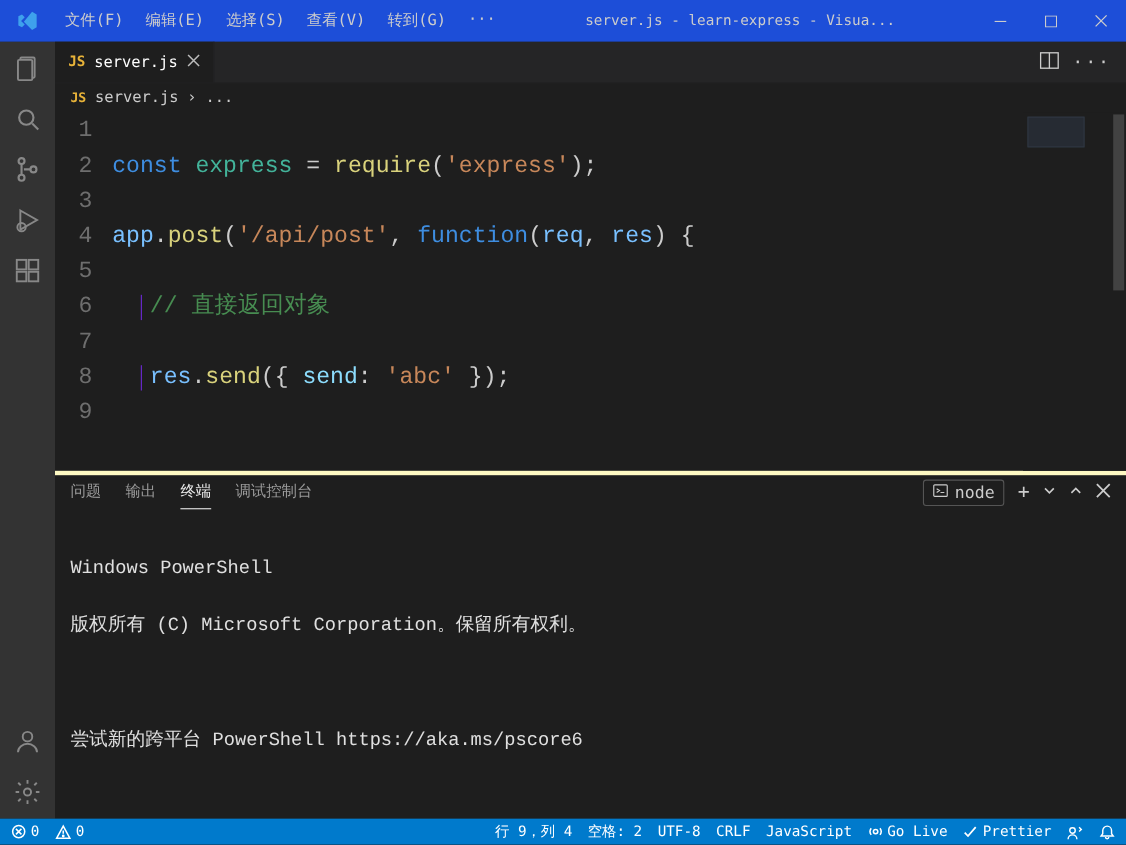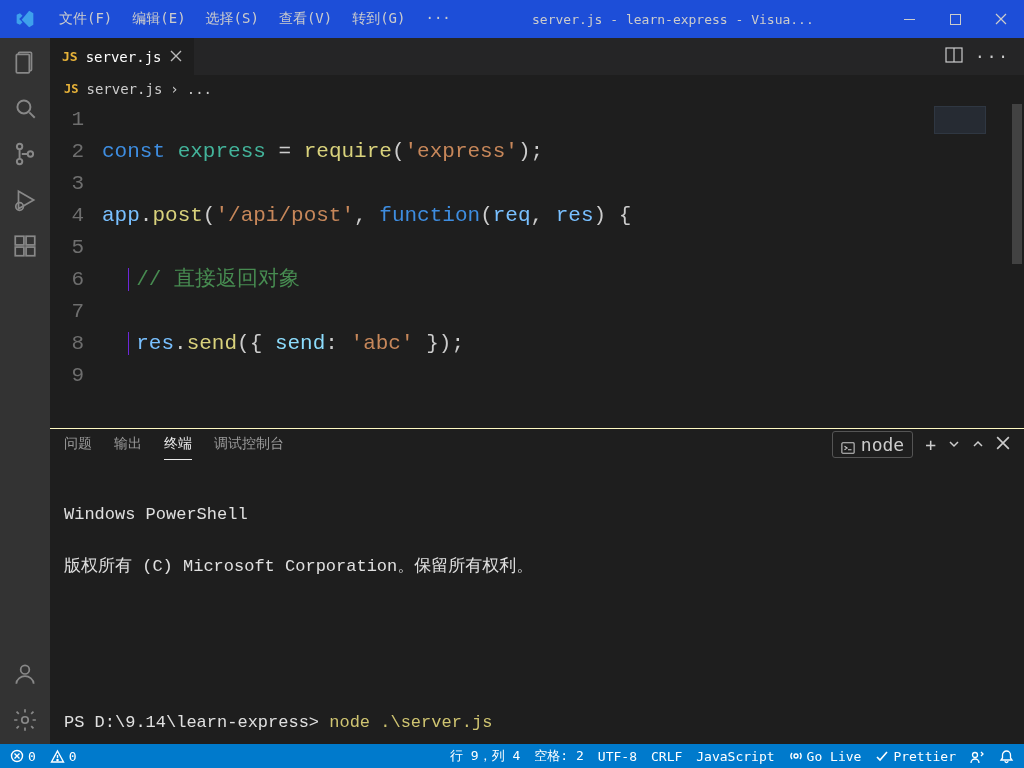--- a/index.html
+++ b/index.html
@@ -60,30 +60,30 @@
   .k-type { color:#43b39a; }
   .k-prop { color:#8cdcfc; }
   .indent-guide { border-left:1px solid #6d28d9; padding-left:7px; margin-left:1px; }
 
   .minimap { width:80px; background:#1e1e1e; padding:4px; }
   .minimap .mm { width:52px; height:28px; background:#262b33; border:1px solid #2f3742; }
   .vscroll { width:14px; background:#1e1e1e; }
   .vscroll .thumb { width:10px; margin:2px; height:160px; background:#424242; border-radius:0; }
 
   
-  .panel { height:316px; background:#1e1e1e; border-top:1px solid #fef9c3;
+  .panel { height:316px; background:#1e1e1e; border-top:4px solid #fef9c3;
     display:flex; flex-direction:column; }
   .panel-tabs { height:40px; display:flex; align-items:center; justify-content:space-between;
     padding:0 14px; font-size:14px; }
   .panel-tabs .ptabs { display:flex; gap:22px; }
   .ptab { color:#9a9a9a; padding:6px 0; }
   .ptab.active { color:#eaeaea; border-bottom:1px solid #eaeaea; }
   .panel-actions { display:flex; align-items:center; gap:12px; color:#ccc; font-size:14px; }
-  .panel-actions .termsel { display:flex; align-items:flex-end; gap:6px; border:1px solid #555;
-    padding:2px 8px; border-radius:3px; font-size:18px; }
+  .panel-actions .termsel { display:flex; align-items:flex-start; gap:6px; border:1px solid #555;
+    padding:2px 8px; border-radius:3px; font-size:15px; }
   .terminal { flex:1; padding:16px 14px 0 14px;
     font-family:Consolas,"Courier New",monospace; font-size:17px; line-height:26px;
     color:#e0e0e0; white-space:pre-wrap; }
   .terminal .prompt-cmd { color:#d0c571; }
 
   
   .statusbar { height:24px; background:#007acc; color:#fff; font-size:13px;
     display:flex; align-items:center; justify-content:space-between; padding:0 10px; }
   .statusbar .sgroup { display:flex; align-items:center; gap:14px; }
   .sitem { display:flex; align-items:center; gap:4px; }
@@ -276,20 +276,21 @@
             <svg width="14" height="14" viewBox="0 0 12 12">
                 <path d="M1 1l10 10M11 1L1 11" stroke="#ccc" stroke-width="1.4"></path>
               </svg>
           </span>
         </div>
       </div>
       <div class="terminal">
 <div>Windows PowerShell</div>
 <div>版权所有 (C) Microsoft Corporation。保留所有权利。</div>
 <div>&nbsp;</div>
+<div>尝试新的跨平台 PowerShell https://aka.ms/pscore6</div>
 <div>&nbsp;</div>
 <div><span>PS D:\9.14\learn-express&gt;</span> <span class="prompt-cmd">node .\server.js</span></div>
 
 
       </div>
     </div>
   </div>
 </div>
 
 <div class="statusbar">

